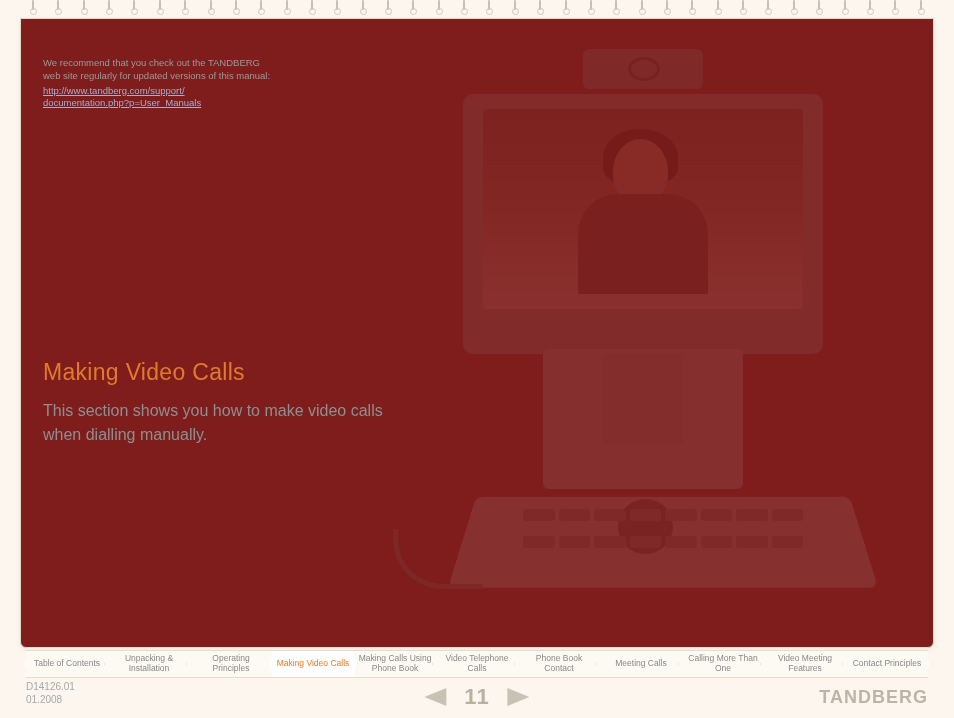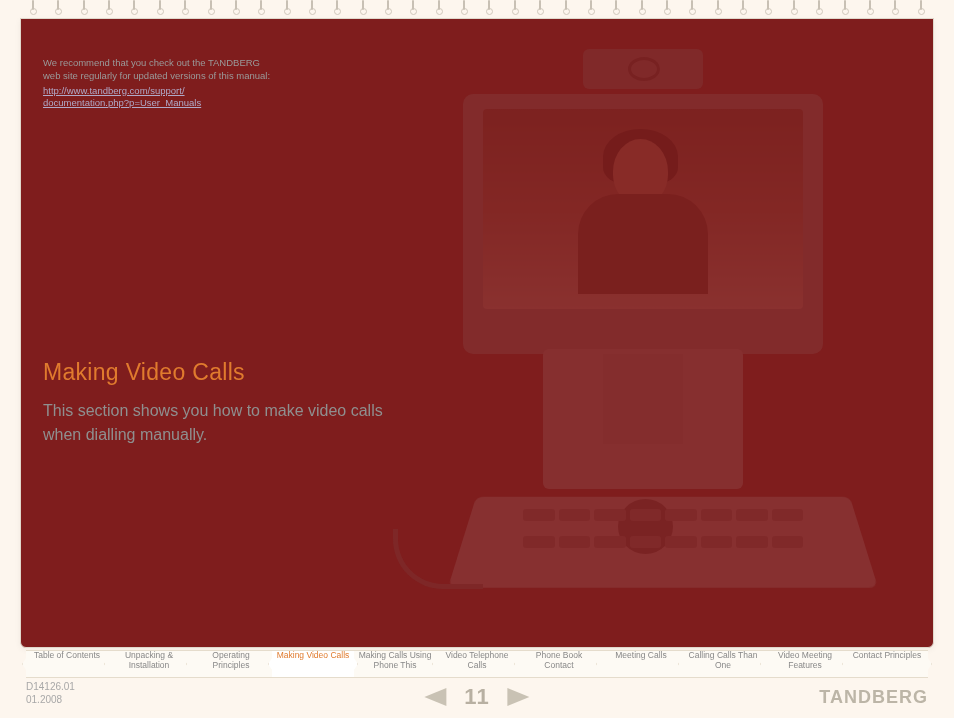--- a/index.html
+++ b/index.html
@@ -247,20 +247,21 @@
     gap: 0;
   }
   .nav-tab {
     flex: 1;
     position: relative;
     font-size: 8.5px;
     line-height: 1.15;
     color: #888;
     text-align: center;
     display: flex;
+    align-items: center;
     justify-content: center;
     padding: 0 4px;
     background: #fdfaf4;
     border-top: 1px solid #e5dccc;
     border-bottom: 1px solid #e5dccc;
     cursor: pointer;
   }
   .nav-tab::before,
   .nav-tab::after {
     content: "";
@@ -434,33 +435,33 @@
     <div class="nav-tab">
       <span>Unpacking &amp; Installation</span>
     </div>
     <div class="nav-tab">
       <span>Operating Principles</span>
     </div>
     <div class="nav-tab active">
       <span>Making Video Calls</span>
     </div>
     <div class="nav-tab">
-      <span>Making Calls Using Phone This</span>
+      <span>Making Calls Using Phone Book</span>
     </div>
     <div class="nav-tab">
       <span>Video Telephone Calls</span>
     </div>
     <div class="nav-tab">
       <span>Phone Book Contact</span>
     </div>
     <div class="nav-tab">
       <span>Meeting Calls</span>
     </div>
     <div class="nav-tab">
-      <span>Calling Calls Than One</span>
+      <span>Calling More Than One</span>
     </div>
     <div class="nav-tab">
       <span>Video Meeting Features</span>
     </div>
     <div class="nav-tab">
       <span>Contact Principles</span>
     </div>
   </div>
 
 <div class="docnum">

